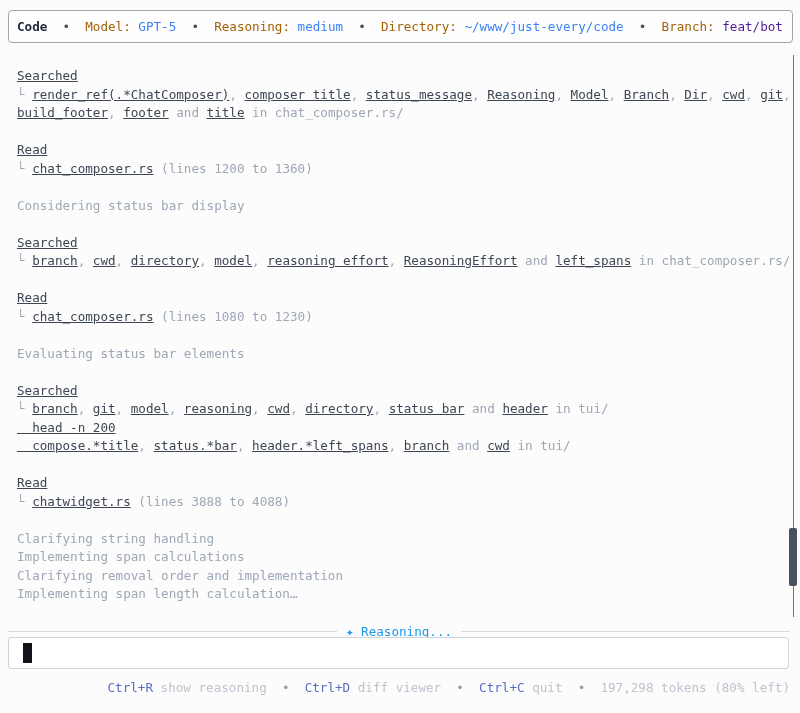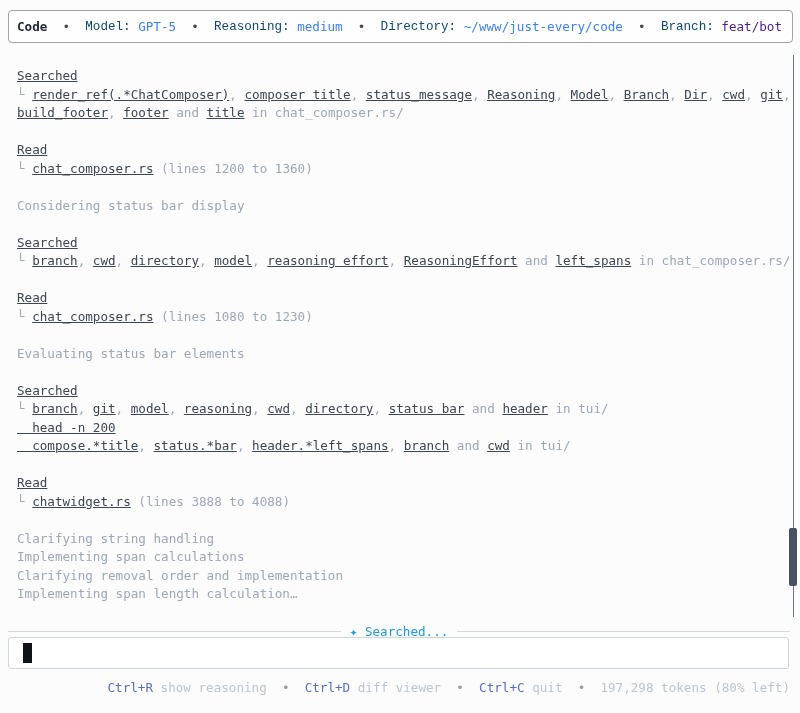--- a/index.html
+++ b/index.html
@@ -18,21 +18,21 @@
     background:#fefefe;display:flex;align-items:center;padding:0 8px;
     white-space:pre;
   }
 
   
   .sg-d{color:#3d4653;text-decoration:underline;}
   .sg-g{color:#9da7b6;}
   .sg-b{color:#3b82f6;}
   .sg-gr{color:#4c1d95;}
   .sg-bold{color:#20293a;font-weight:700;}
-  .sg-lbl{color:#0c4a6e;font-family:Liberation Mono, monospace;}
+  .sg-lbl{color:#a16207;}
   .sg-bul{color:#444c59;}
   .sg-k{color:#5a6cc4;}
   .sg-fg{color:#bdc4ce;}
   .sg-fb{color:#959daa;}
 
   
   .history{position:absolute;left:17px;top:67px;width:772px;}
   .hline{height:18.5px;line-height:18.5px;white-space:pre;overflow:hidden;}
 
   
@@ -71,21 +71,21 @@
 <div id="app">
 
   <div class="topbar"><span class="sg-bold">Code</span><span class="sg-bul">  •  </span><span class="sg-lbl">Model: </span><span class="sg-b">GPT-5</span><span class="sg-bul">  •  </span><span class="sg-lbl">Reasoning: </span><span class="sg-b">medium</span><span class="sg-bul">  •  </span><span class="sg-lbl">Directory: </span><span class="sg-b">~/www/just-every/code</span><span class="sg-bul">  •  </span><span class="sg-lbl">Branch: </span><span class="sg-gr">feat/bot</span></div>
 
   <div class="history"><div class="hline"><span class="sg-d">Searched</span></div><div class="hline"><span class="sg-g">└ </span><span class="sg-d">render_ref(.*ChatComposer)</span><span class="sg-g">, </span><span class="sg-d">composer title</span><span class="sg-g">, </span><span class="sg-d">status_message</span><span class="sg-g">, </span><span class="sg-d">Reasoning</span><span class="sg-g">, </span><span class="sg-d">Model</span><span class="sg-g">, </span><span class="sg-d">Branch</span><span class="sg-g">, </span><span class="sg-d">Dir</span><span class="sg-g">, </span><span class="sg-d">cwd</span><span class="sg-g">, </span><span class="sg-d">git</span><span class="sg-g">,</span></div><div class="hline"><span class="sg-d">build_footer</span><span class="sg-g">, </span><span class="sg-d">footer</span><span class="sg-g"> and </span><span class="sg-d">title</span><span class="sg-g"> in </span><span class="sg-g">chat_composer.rs/</span></div><div class="hline"></div><div class="hline"><span class="sg-d">Read</span></div><div class="hline"><span class="sg-g">└ </span><span class="sg-d">chat_composer.rs</span><span class="sg-g"> (lines 1200 to 1360)</span></div><div class="hline"></div><div class="hline"><span class="sg-g">Considering status bar display</span></div><div class="hline"></div><div class="hline"><span class="sg-d">Searched</span></div><div class="hline"><span class="sg-g">└ </span><span class="sg-d">branch</span><span class="sg-g">, </span><span class="sg-d">cwd</span><span class="sg-g">, </span><span class="sg-d">directory</span><span class="sg-g">, </span><span class="sg-d">model</span><span class="sg-g">, </span><span class="sg-d">reasoning effort</span><span class="sg-g">, </span><span class="sg-d">ReasoningEffort</span><span class="sg-g"> and </span><span class="sg-d">left_spans</span><span class="sg-g"> in </span><span class="sg-g">chat_composer.rs/</span></div><div class="hline"></div><div class="hline"><span class="sg-d">Read</span></div><div class="hline"><span class="sg-g">└ </span><span class="sg-d">chat_composer.rs</span><span class="sg-g"> (lines 1080 to 1230)</span></div><div class="hline"></div><div class="hline"><span class="sg-g">Evaluating status bar elements</span></div><div class="hline"></div><div class="hline"><span class="sg-d">Searched</span></div><div class="hline"><span class="sg-g">└ </span><span class="sg-d">branch</span><span class="sg-g">, </span><span class="sg-d">git</span><span class="sg-g">, </span><span class="sg-d">model</span><span class="sg-g">, </span><span class="sg-d">reasoning</span><span class="sg-g">, </span><span class="sg-d">cwd</span><span class="sg-g">, </span><span class="sg-d">directory</span><span class="sg-g">, </span><span class="sg-d">status bar</span><span class="sg-g"> and </span><span class="sg-d">header</span><span class="sg-g"> in </span><span class="sg-g">tui/</span></div><div class="hline"><span class="sg-d">  head -n 200</span></div><div class="hline"><span class="sg-d">  compose.*title</span><span class="sg-g">, </span><span class="sg-d">status.*bar</span><span class="sg-g">, </span><span class="sg-d">header.*left_spans</span><span class="sg-g">, </span><span class="sg-d">branch</span><span class="sg-g"> and </span><span class="sg-d">cwd</span><span class="sg-g"> in </span><span class="sg-g">tui/</span></div><div class="hline"></div><div class="hline"><span class="sg-d">Read</span></div><div class="hline"><span class="sg-g">└ </span><span class="sg-d">chatwidget.rs</span><span class="sg-g"> (lines 3888 to 4088)</span></div><div class="hline"></div><div class="hline"><span class="sg-g">Clarifying string handling</span></div><div class="hline"><span class="sg-g">Implementing span calculations</span></div><div class="hline"><span class="sg-g">Clarifying removal order and implementation</span></div><div class="hline"><span class="sg-g">Implementing span length calculation…</span></div></div>
 
   <div class="scroll-track"></div>
   <div class="scroll-thumb"></div>
 
   <div class="thinking-row">
-    <span class="thinking-label"><span>✦</span> <span>Searched...</span></span>
+    <span class="thinking-label"><span>✦</span> <span>Reasoning...</span></span>
   </div>
 
   <div class="input-box">
     <span class="input-value"></span>
     <div class="cursor-block"></div>
   </div>
 
   <div class="footer"><span class="sg-k">Ctrl+R</span><span class="sg-fg"> show reasoning  </span><span class="sg-fb">•</span><span class="sg-fg">  </span><span class="sg-k">Ctrl+D</span><span class="sg-fg"> diff viewer  </span><span class="sg-fb">•</span><span class="sg-fg">  </span><span class="sg-k">Ctrl+C</span><span class="sg-fg"> quit  </span><span class="sg-fb">•</span><span class="sg-fg">  197,298 tokens (80% left)</span></div>
 
 </div>

